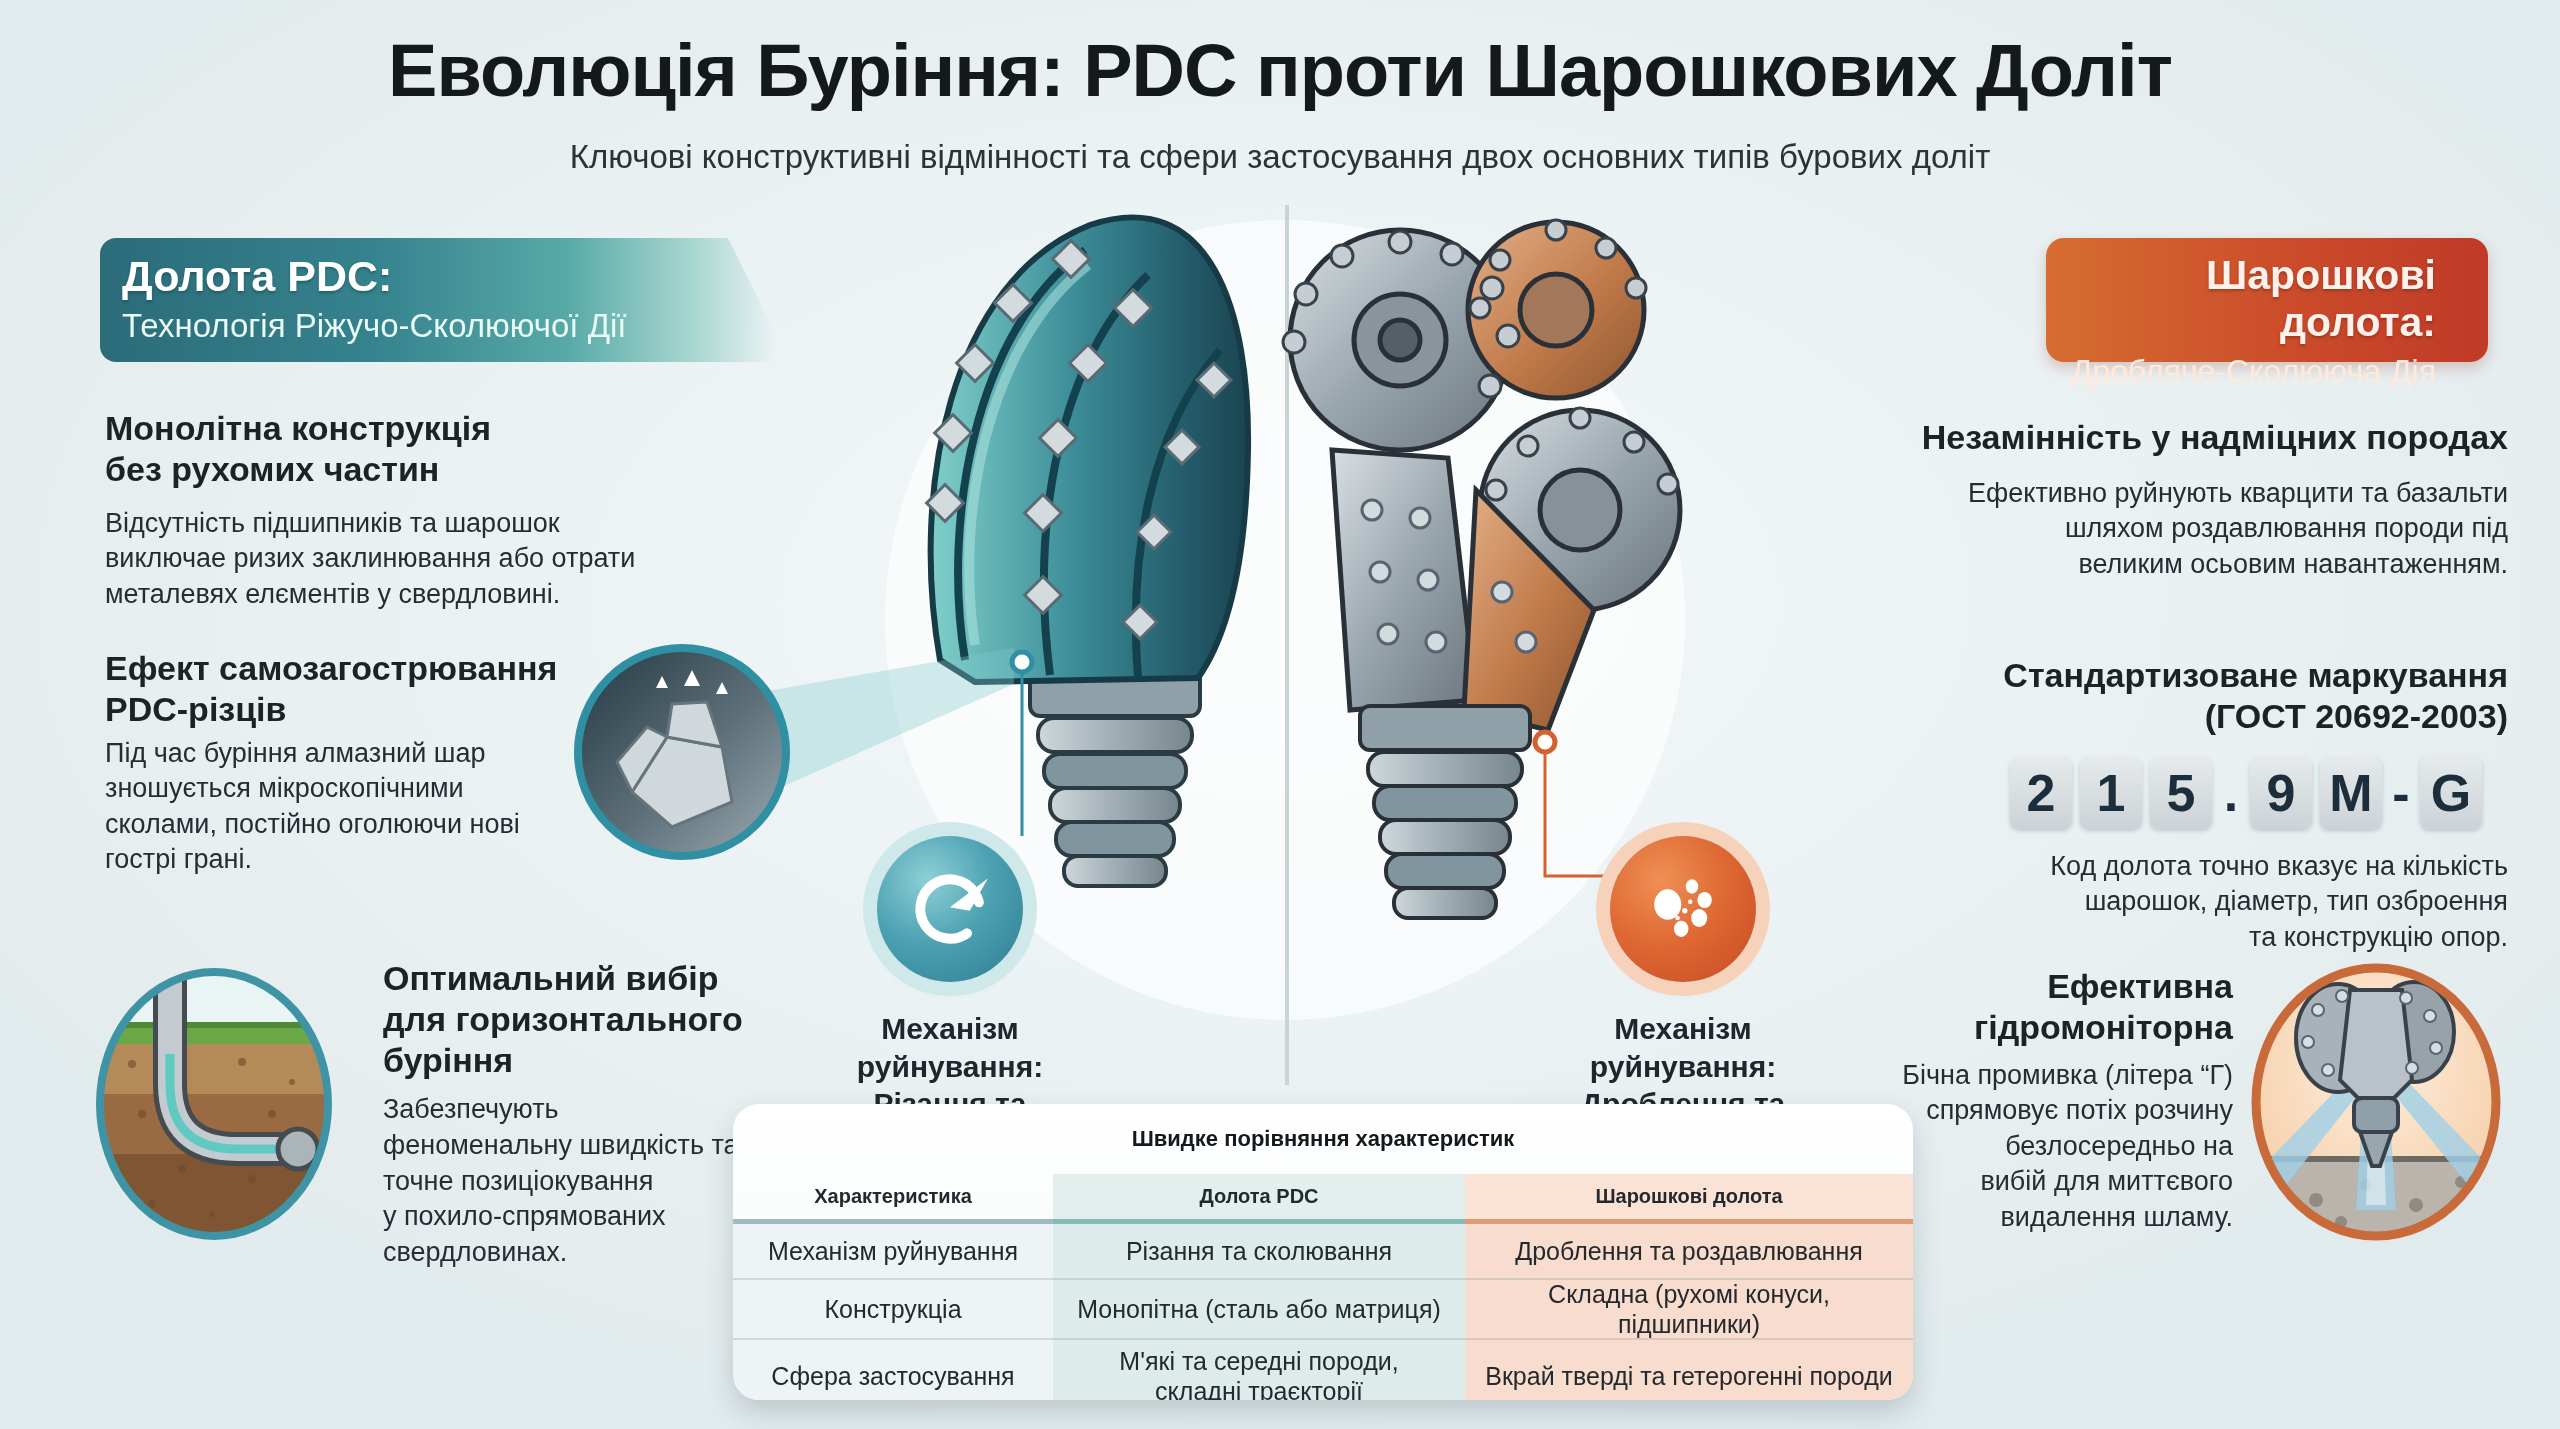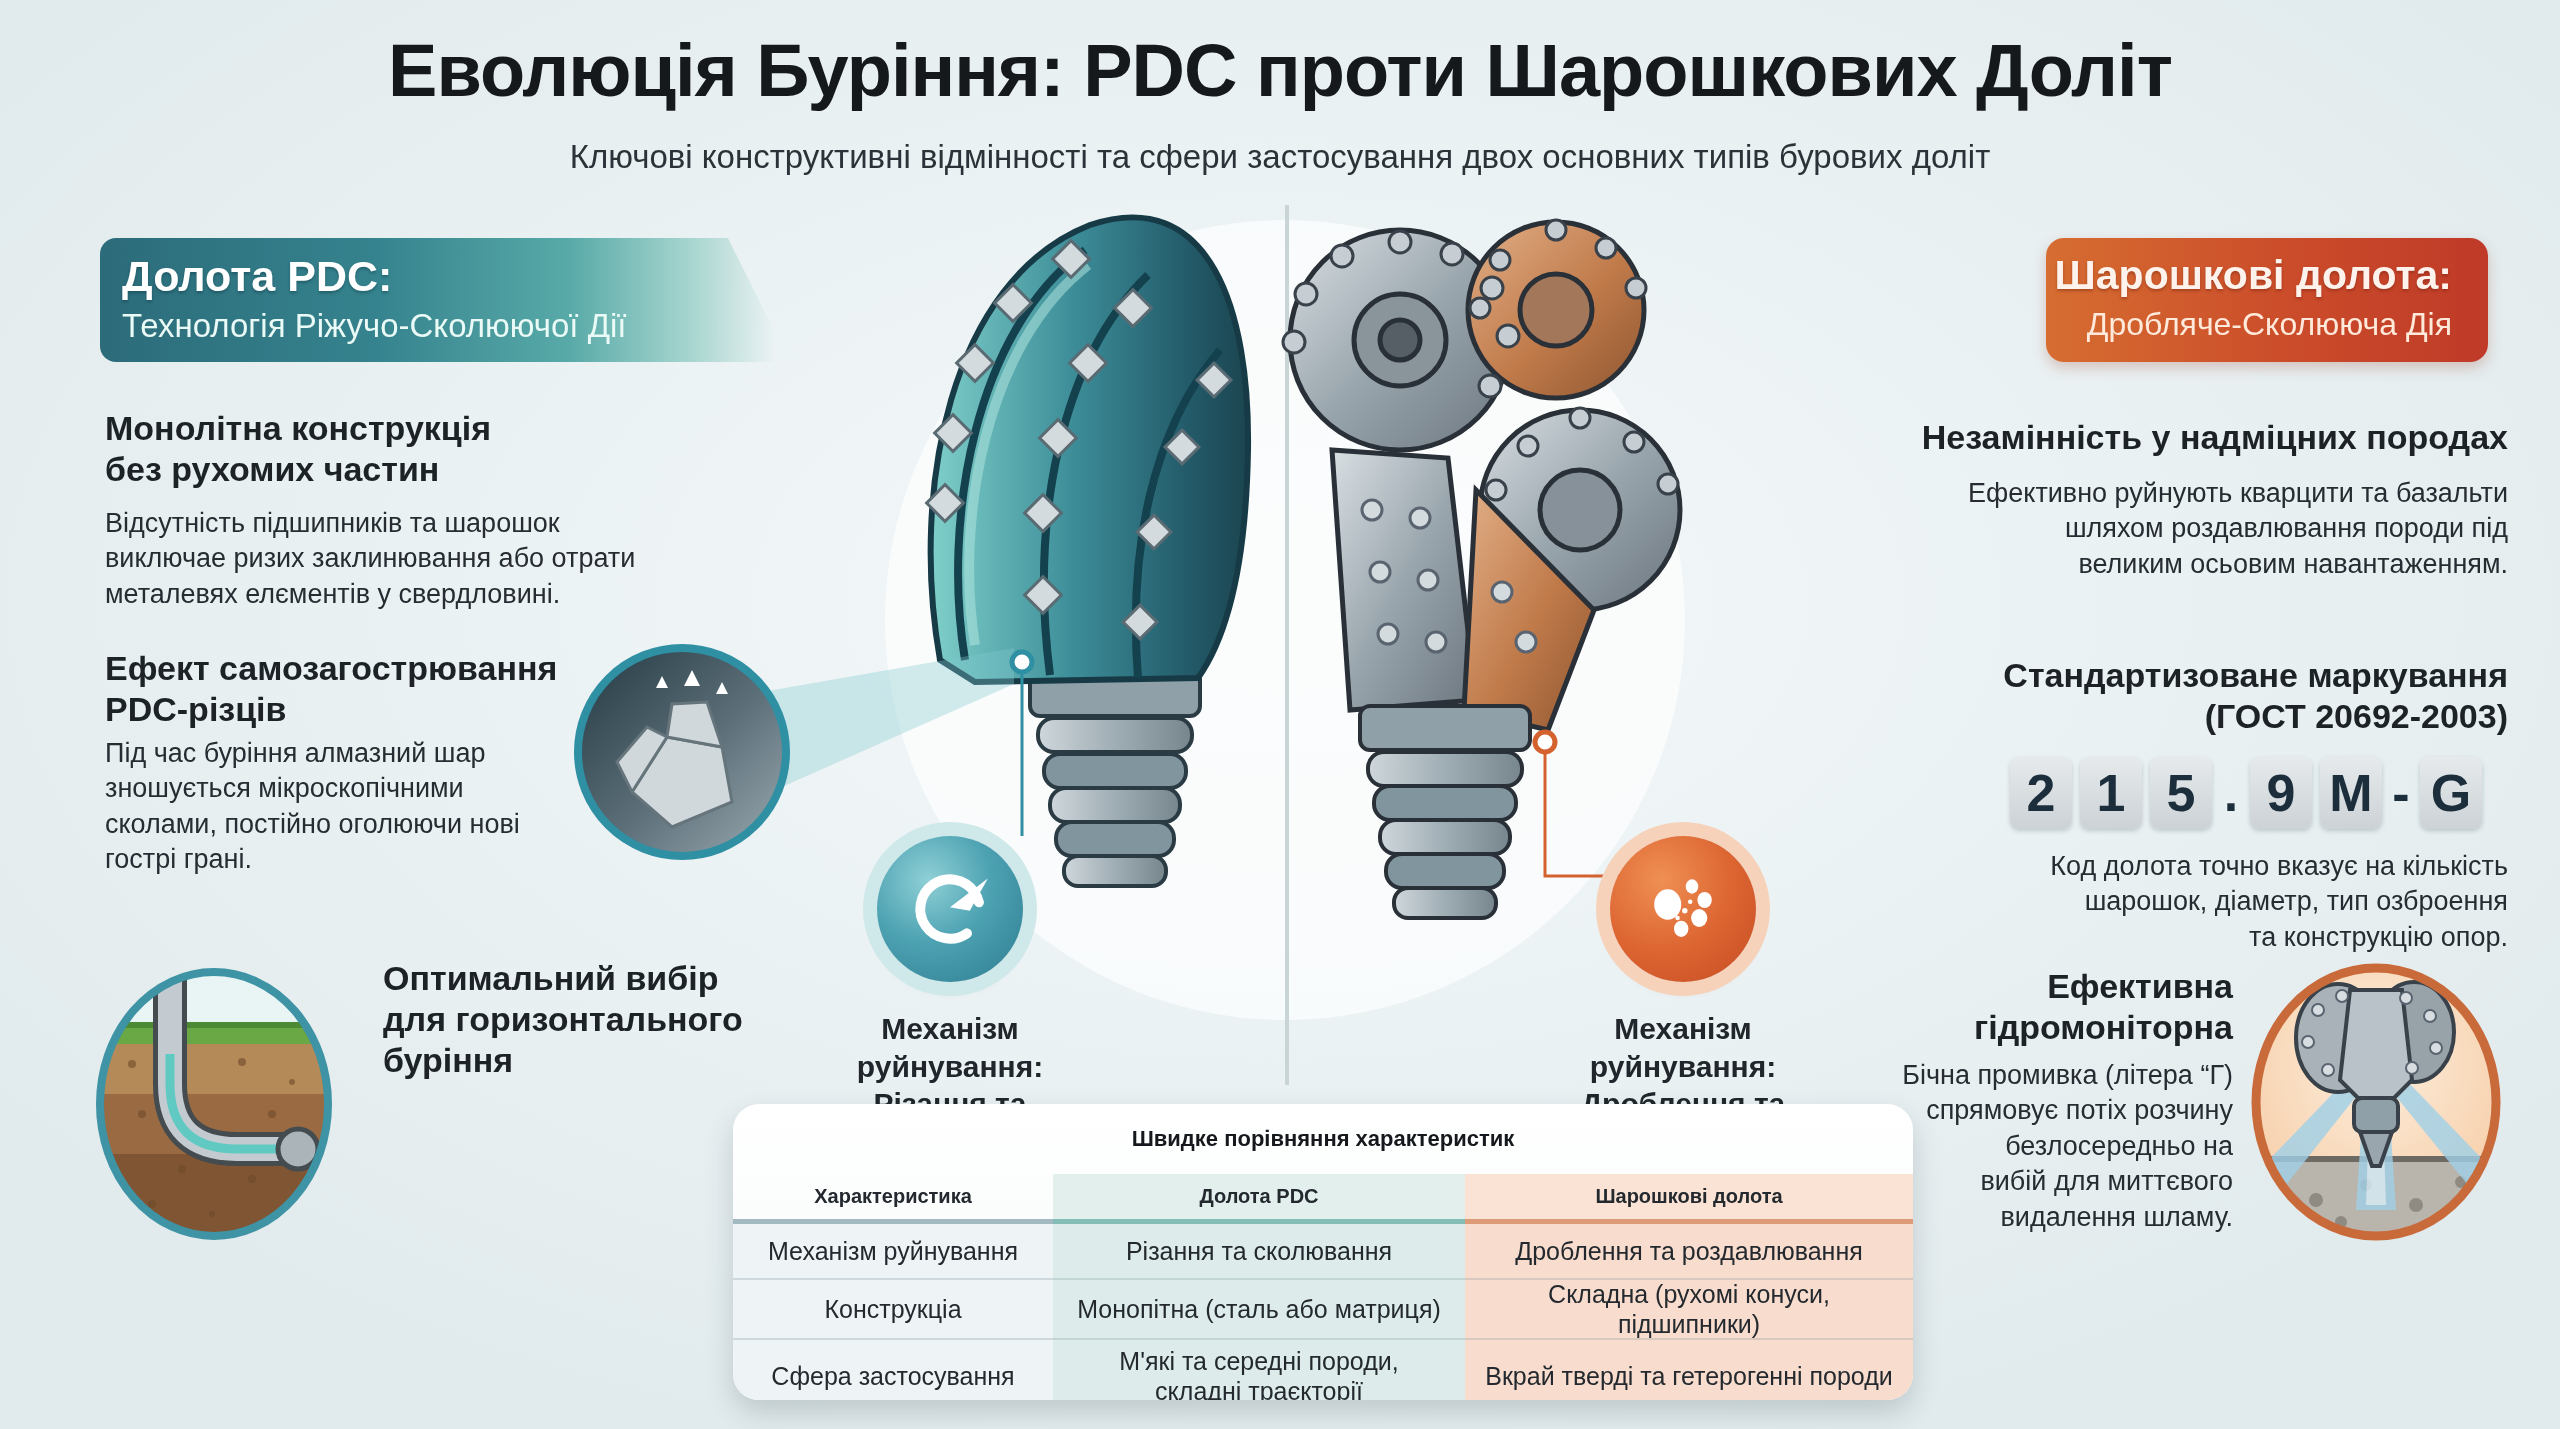--- a/index.html
+++ b/index.html
@@ -15,21 +15,21 @@
   .subtitle{left:0;right:0;top:138px;text-align:center;font-size:33px;color:#2c3338;}
   
   .badge-left{left:100px;top:238px;width:690px;height:124px;
     background:linear-gradient(90deg,#2c6b7a 0%,#35838e 40%,#58aaa8 68%,#a9d6d0 86%,rgba(233,241,243,0) 98%);
     clip-path:polygon(0 0,91% 0,100% 100%,0 100%);
     border-radius:16px 0 0 16px;padding-left:22px;box-sizing:border-box;}
   .badge-left .bt{margin-top:14px;font-size:43px;font-weight:bold;color:#ffffff;text-shadow:0 2px 3px rgba(0,40,50,.35);}
   .badge-left .bs{margin-top:6px;font-size:33px;color:#eafaf6;}
   .badge-right{left:2046px;top:238px;width:442px;height:124px;border-radius:18px;
     background:linear-gradient(90deg,#d66d31 0%,#cb4c2a 55%,#bf3a28 100%);
-    text-align:right;padding-right:36px;box-sizing:border-box;box-shadow:0 6px 14px rgba(150,60,30,.25);}
+    text-align:right;padding-right:52px;box-sizing:border-box;box-shadow:0 6px 14px rgba(150,60,30,.25);}
   .badge-right .bt{margin-top:14px;font-size:41px;font-weight:bold;color:#fdf3ec;text-shadow:0 2px 3px rgba(90,20,10,.35);}
   .badge-right .bs{margin-top:7px;font-size:32px;color:#ffe9da;}
   
   .h1{font-size:34px;font-weight:bold;color:#1c2226;line-height:1.2;white-space:pre-line;}
   .body-txt{font-size:27px;color:#262c31;line-height:1.32;white-space:pre-line;}
   .right-align{text-align:right;}
   .blk-f1{left:105px;top:408px;width:560px;}
   .blk-f1 .body-txt{margin-top:16px;}
   .blk-f2{left:105px;top:648px;width:560px;}
   .blk-f2 .body-txt{margin-top:6px;}
@@ -282,20 +282,25 @@
       <path d="M 78 90 L 78 120 Q 78 185 145 185 L 196 185" fill="none" stroke="#5fc9c2" stroke-width="9"></path>
       <circle cx="206" cy="185" r="20" fill="#aab4b9" stroke="#454c50" stroke-width="5"></circle>
     </g>
     <ellipse cx="122" cy="140" rx="114" ry="132" fill="none" stroke="#3e93a4" stroke-width="8"></ellipse>
   </svg>
 
   <div class="abs blk-f3">
     <div class="h1">Оптимальний вибір
 для горизонтального
 буріння</div>
+    <div class="body-txt">Забезпечують
+феноменальну швидкість та
+точне позиціокування
+у похило-спрямованих
+свердловинах.</div>
   </div>
 
   <div class="abs mech mech-left">
     <div class="mech-icon teal">
       <svg width="90" height="90" viewBox="0 0 100 100">
         <circle cx="50" cy="50" r="33" fill="none" stroke="#ffffff" stroke-width="11" stroke-dasharray="168 40" stroke-linecap="round" transform="rotate(55 50 50)"></circle>
         <polygon points="50,48 92,16 72,52" fill="#ffffff"></polygon>
       </svg>
     </div>
     <div class="mech-txt">

